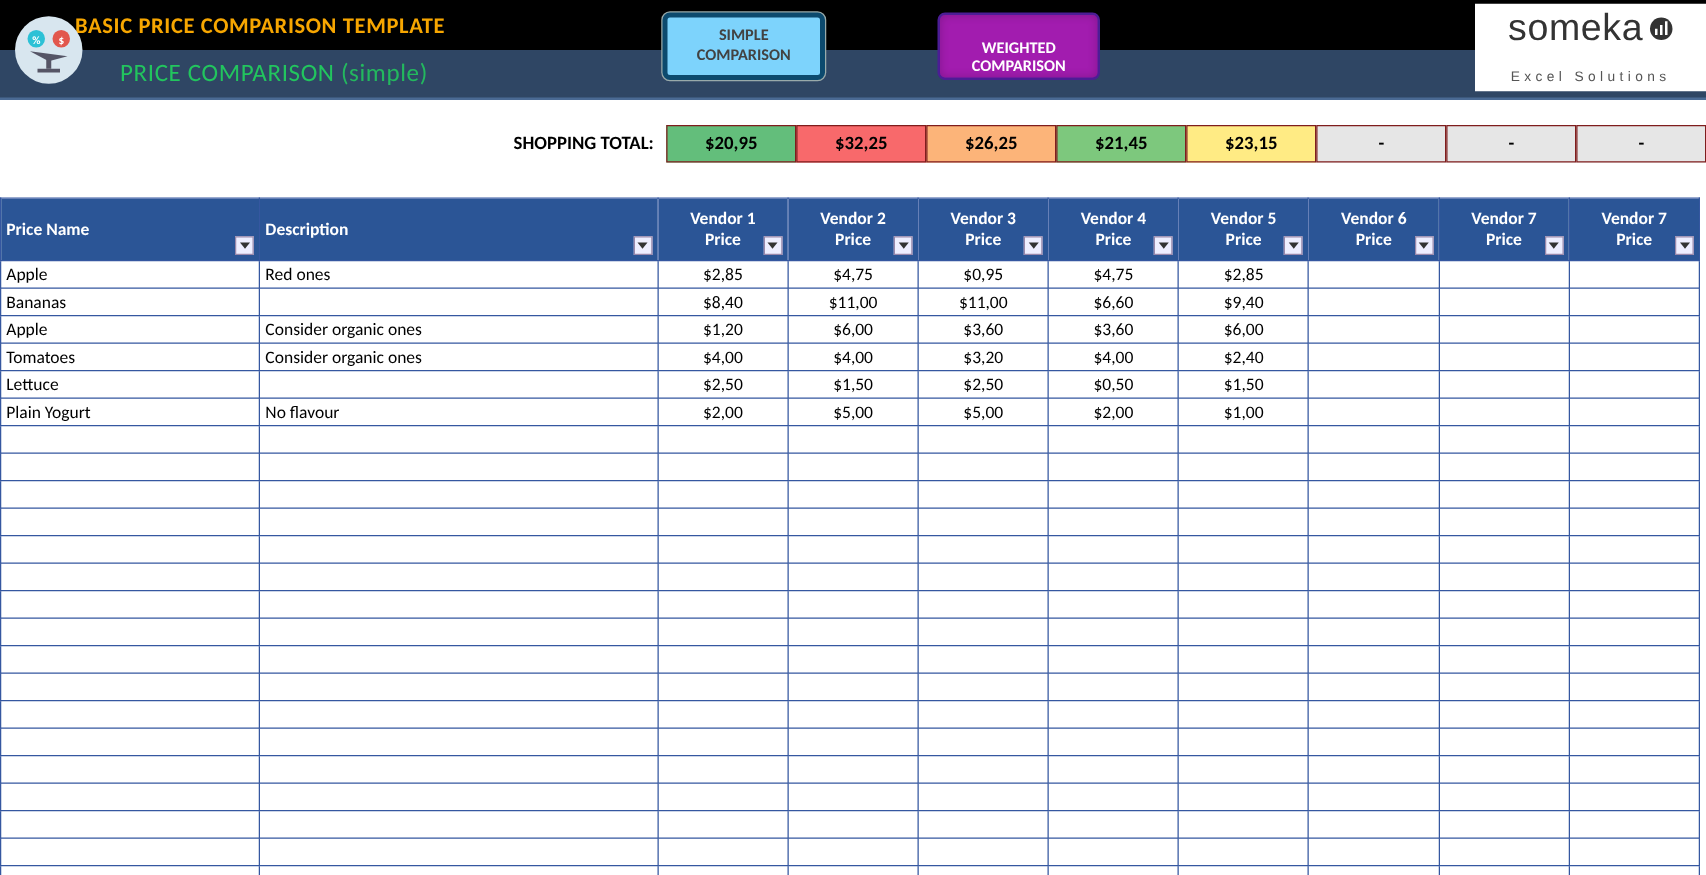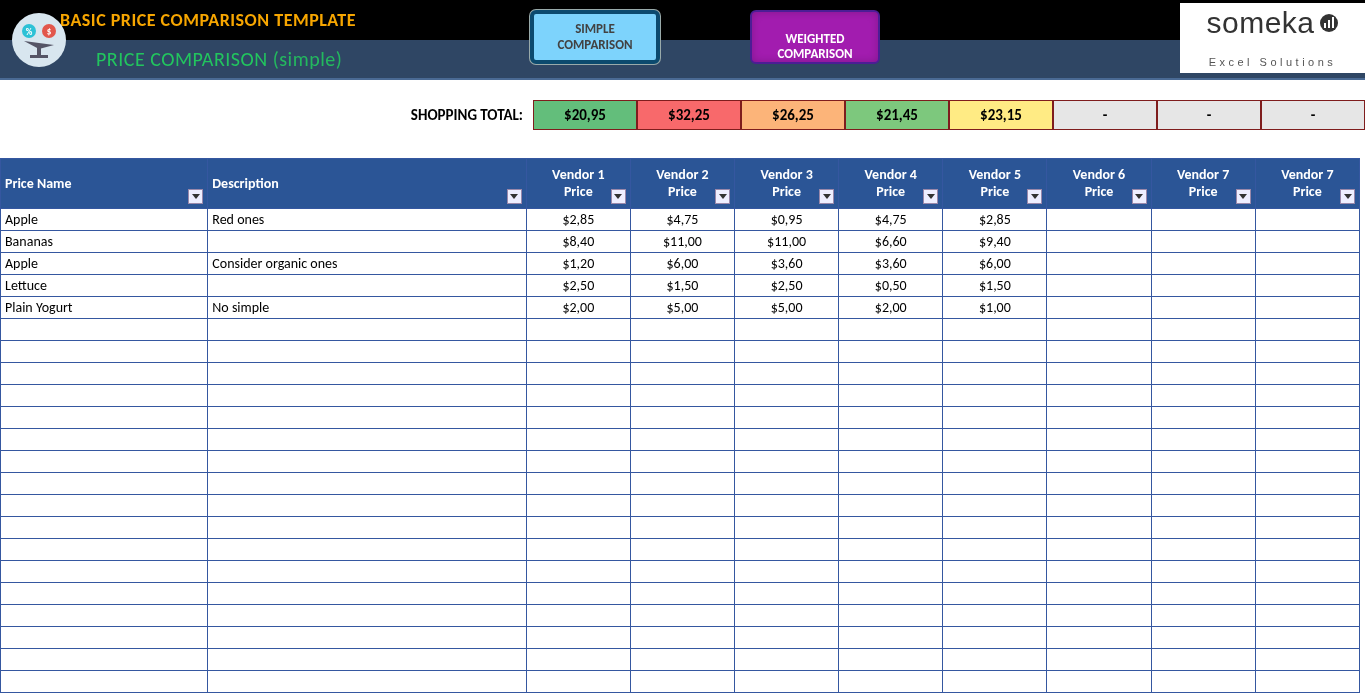--- a/index.html
+++ b/index.html
@@ -334,34 +334,46 @@
         <td class="col-v">$1,20</td>
         <td class="col-v">$6,00</td>
         <td class="col-v">$3,60</td>
         <td class="col-v">$3,60</td>
         <td class="col-v">$6,00</td>
         <td class="col-v"></td>
         <td class="col-v"></td>
         <td class="col-v"></td>
       </tr>
       <tr>
+        <td class="col-name">Tomatoes</td>
+        <td class="col-desc">Consider organic ones</td>
+        <td class="col-v">$4,00</td>
+        <td class="col-v">$4,00</td>
+        <td class="col-v">$3,20</td>
+        <td class="col-v">$4,00</td>
+        <td class="col-v">$2,40</td>
+        <td class="col-v"></td>
+        <td class="col-v"></td>
+        <td class="col-v"></td>
+      </tr>
+      <tr>
         <td class="col-name">Lettuce</td>
         <td class="col-desc"></td>
         <td class="col-v">$2,50</td>
         <td class="col-v">$1,50</td>
         <td class="col-v">$2,50</td>
         <td class="col-v">$0,50</td>
         <td class="col-v">$1,50</td>
         <td class="col-v"></td>
         <td class="col-v"></td>
         <td class="col-v"></td>
       </tr>
       <tr>
         <td class="col-name">Plain Yogurt</td>
-        <td class="col-desc">No simple</td>
+        <td class="col-desc">No flavour</td>
         <td class="col-v">$2,00</td>
         <td class="col-v">$5,00</td>
         <td class="col-v">$5,00</td>
         <td class="col-v">$2,00</td>
         <td class="col-v">$1,00</td>
         <td class="col-v"></td>
         <td class="col-v"></td>
         <td class="col-v"></td>
       </tr>
       <tr>

